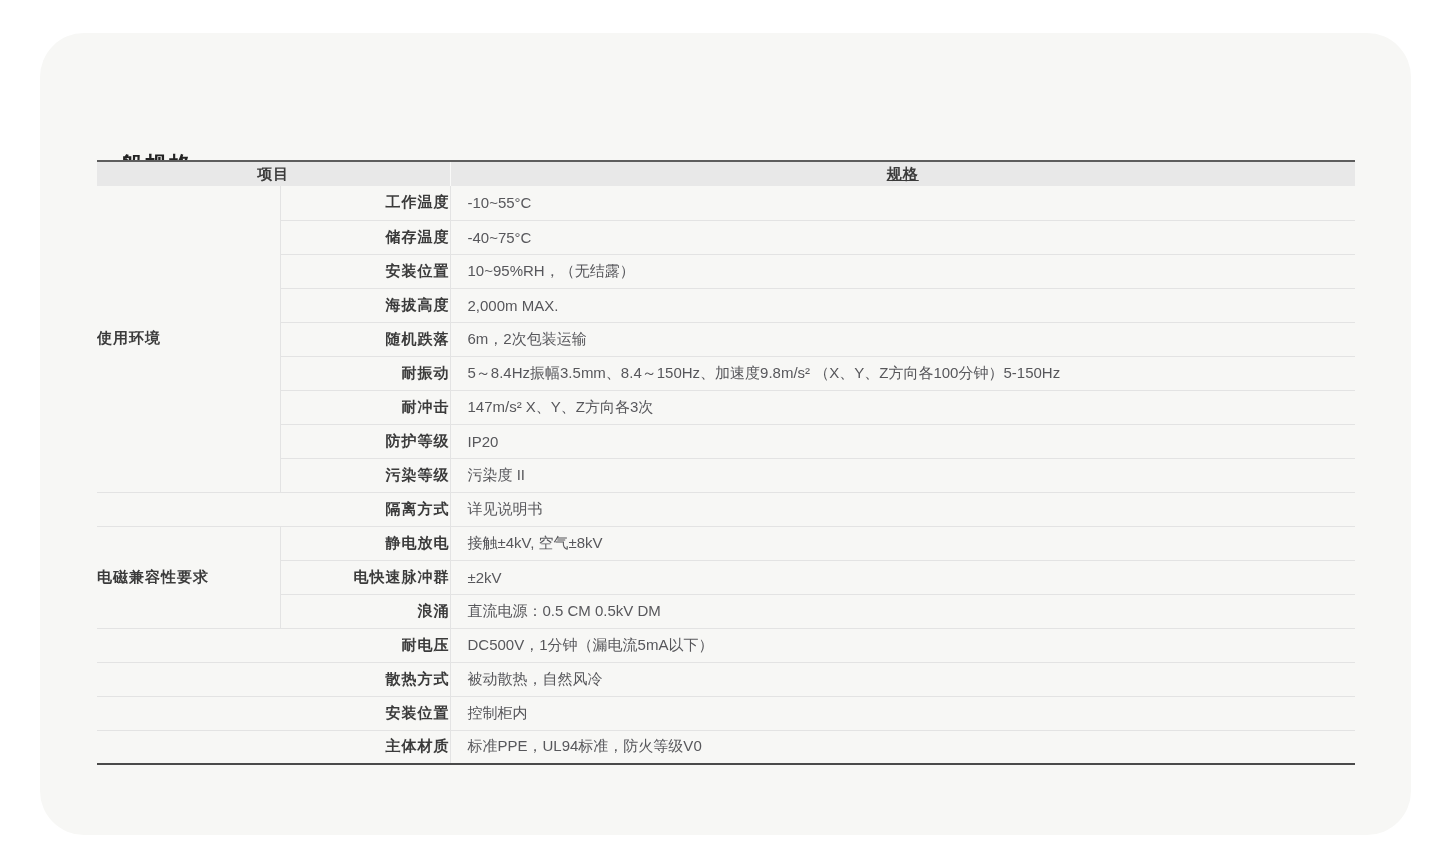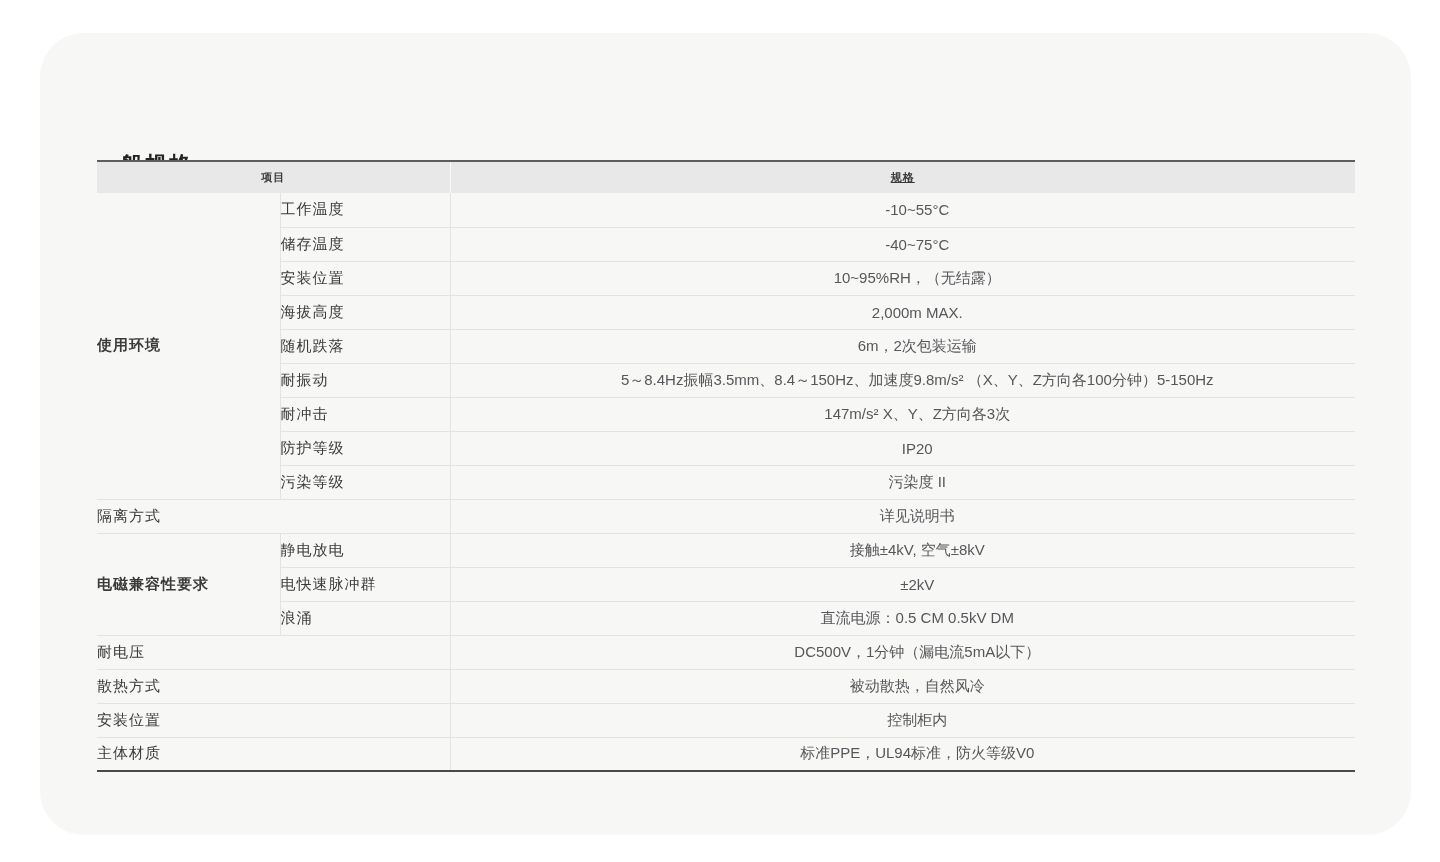--- a/index.html
+++ b/index.html
@@ -42,23 +42,23 @@
     border-collapse: collapse;
     table-layout: fixed;
     border-top: 2px solid var(--border-dark-top);
     border-bottom: 2px solid var(--border-dark-bottom);
     font-size: 15px;
   }
   col.col-group { width: 183px; }
   col.col-item  { width: 170px; }
   thead th {
     background: var(--header-bg);
-    height: 32px;
+    height: 25px;
     padding: 0;
-    font-size: 11px;
+    font-size: 15px;
     font-weight: 600;
     color: var(--label-color);
     text-align: center;
     letter-spacing: 1px;
   }
   thead th.spec-header { border-left: 1px solid #f9f9f8; text-decoration: underline; }
   tbody td {
     height: 34px;
     padding: 0;
     border-top: 1px solid var(--divider);
@@ -67,30 +67,30 @@
     overflow: hidden;
   }
   tbody tr.first-row td { border-top: none; }
   td.group-cell {
     text-align: left;
     font-weight: 700;
     color: var(--label-color);
     letter-spacing: 1px;
   }
   td.item-cell {
-    text-align: left;
-    font-weight: 400;
+    text-align: right;
+    font-weight: 700;
     color: var(--label-color);
     border-left: 1px solid var(--divider);
     letter-spacing: 1px;
   }
   td.item-cell.full { border-left: none; }
   td.value-cell {
-    text-align: center;
-    padding-left: 29px;
+    text-align: left;
+    padding-left: 17px;
     font-weight: 400;
     color: var(--value-color);
     border-left: 1px solid var(--divider);
   }
 </style>
 </head>
 <body>
 
 <div class="card">
   <h2 class="page-title">一般规格</h2>

